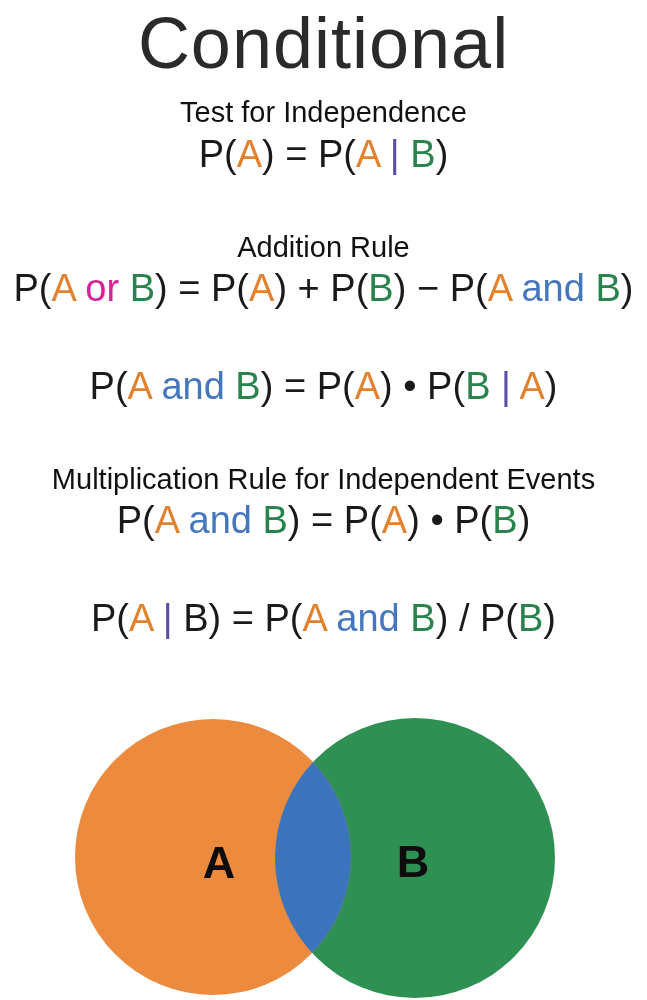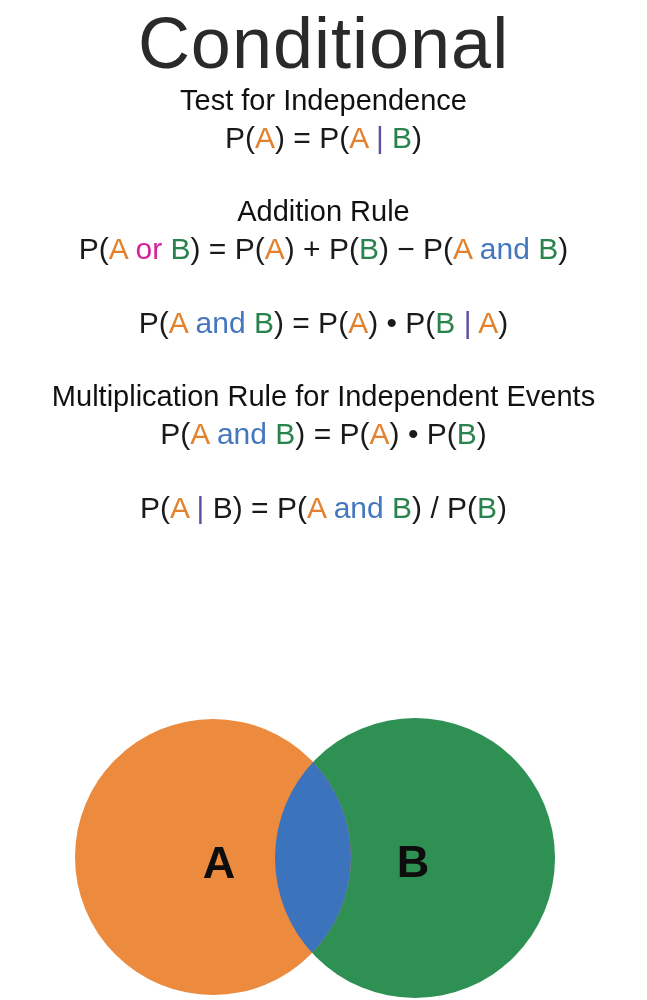--- a/index.html
+++ b/index.html
@@ -18,30 +18,30 @@
     text-align: center;
   }
   .title {
     margin-top: 4px;
     font-size: 72px;
     line-height: 1.1;
     font-weight: 200;
     letter-spacing: 1px;
     color: #2a2a2a;
   }
-  .section { margin-top: 38px; }
-  .section.first { margin-top: 0; }
+  .section { margin-top: 52px; }
+  .section.first { margin-top: 12px; }
   .heading {
     font-size: 29px;
     line-height: 1.2;
     font-weight: 500;
     color: #111111;
   }
   .formula {
-    font-size: 30px;
+    font-size: 38px;
     line-height: 1.2;
     font-weight: 400;
     white-space: pre;
     margin-top: 2px;
   }
   .venn-wrap {
     position: absolute;
     left: 0;
     bottom: 0;
     width: 647px;

